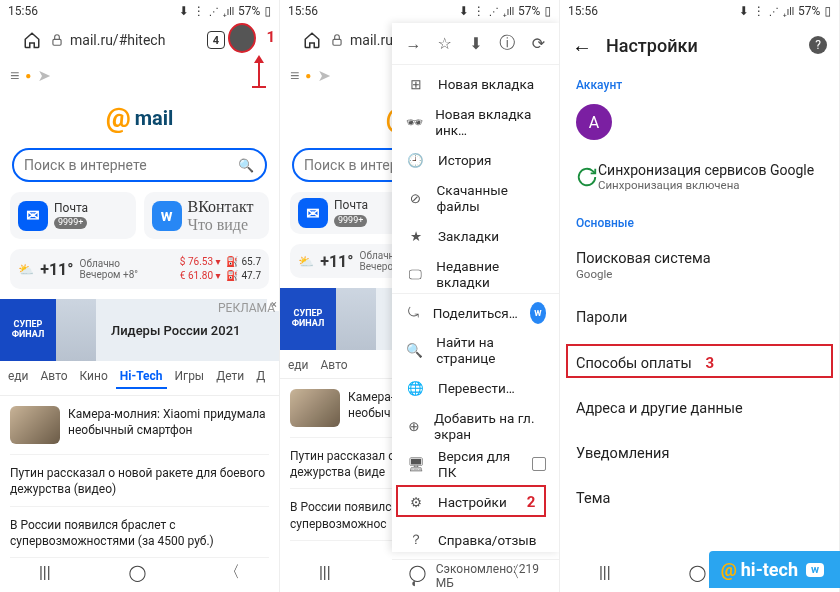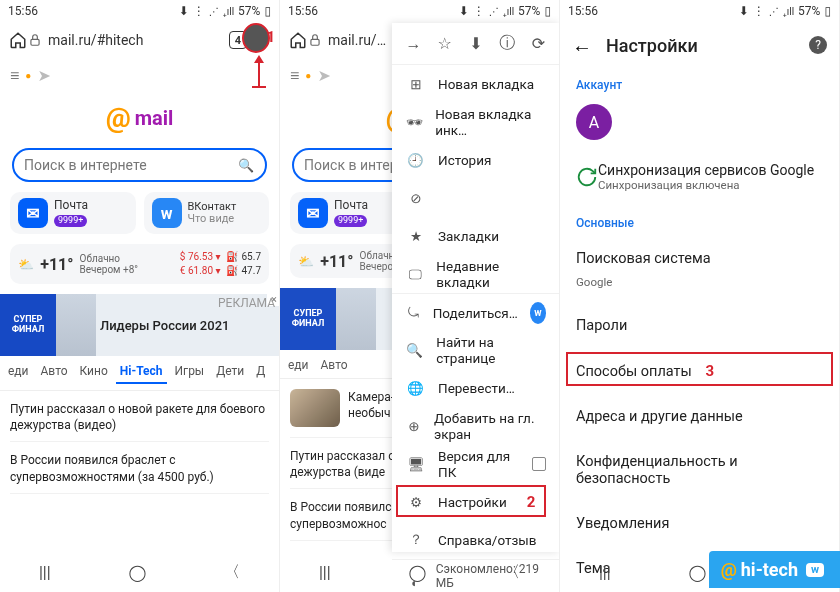--- a/index.html
+++ b/index.html
@@ -4,54 +4,54 @@
 <style>
 * { box-sizing: border-box; margin: 0; padding: 0; }
 html, body { font-family: Roboto, Arial, sans-serif; background: #fff; }
 .stage { width: 840px; height: 592px; position: relative; display: flex; background: #fff; }
 .pane { width: 280px; height: 100%; position: relative; border-right: 1px solid #eee; overflow: hidden; background:#fff;}
 .pane:last-child { border-right: none; }
 
 .status { height: 22px; display: flex; align-items: center; justify-content: space-between; padding: 0 8px; font-size: 12px; color: #333; }
 .status .right { display: flex; align-items: center; gap: 4px; }
 
-.urlbar { height: 36px; display: flex; align-items: center; padding: 0 8px; }
+.urlbar { height: 36px; display: flex; align-items: center; padding: 0 22px; gap: 8px; }
 .urlbar .grow { flex: 1; display: flex; align-items: center; gap: 6px; font-size: 14px; color: #333; overflow:hidden; white-space:nowrap;}
 .icon-box { width: 20px; height: 20px; display:flex; align-items:center; justify-content:center; }
 .tab-count { border: 1.5px solid #333; border-radius: 4px; width: 18px; height: 18px; font-size: 11px; font-weight: bold; display:flex;align-items:center;justify-content:center; color:#333;}
 .menu-dots { width: 24px; height: 24px; display:flex;flex-direction:column;align-items:center;justify-content:center;gap:3px; position:relative;}
 .menu-dots span { width: 3px; height: 3px; background: #555; border-radius: 50%; }
 
 .page { font-size: 13px; color: #333; padding: 6px 10px 0 10px; position:relative;}
 .topicons { display:flex; align-items:center; gap:6px; font-size:16px; color:#777; padding:2px 0 6px;}
 .mail-logo { display:flex; align-items:center; justify-content:center; gap:4px; padding: 10px 0 8px; }
 .mail-logo .at { color:#ff9e00; font-size:28px; font-weight:bold; }
-.mail-logo .txt { font-size:20px; font-weight:bold; color:#a21caf; }
+.mail-logo .txt { font-size:20px; font-weight:bold; color:#0c4a6e; }
 
 .search { border:2px solid #005ff9; border-radius:18px; height:34px; display:flex; align-items:center; padding:0 10px; margin: 6px 2px 10px; color:#777;}
 .search span.grow { flex:1; font-size:14px; }
 .search .sicon { color:#005ff9; font-weight:bold; }
 
 .services { display:flex; gap:8px; margin:6px 0 10px;}
 .svc { flex:1; background:#f5f6f8; border-radius:10px; padding:6px 8px; display:flex; align-items:center; gap:6px; }
 .svc .ic { width:30px;height:30px;border-radius:8px; display:flex;align-items:center;justify-content:center;color:#fff;font-size:16px;font-weight:bold;}
 .svc.mail .ic { background:#005ff9;}
 .svc.vk .ic { background:#2787f5;}
 .svc .lbl { font-size:12px; line-height:1.1; flex:1;}
-.badge9 { background:#6d28d9; color:#fff; font-size:9px; padding:1px 4px; border-radius:6px; display:inline-block; margin-top:2px;}
-.svc2 .lbl { font-size:11px;}
+.badge9 { background:#737373; color:#fff; font-size:9px; padding:1px 4px; border-radius:6px; display:inline-block; margin-top:2px;}
+.svc2 .lbl { font-size:16px;font-family:Liberation Serif, serif;}
 
 .weather { background:#f5f6f8; border-radius:10px; padding:6px 8px; display:flex; align-items:center; gap:6px; margin-bottom:10px;}
 .weather .temp { font-weight:bold; font-size:16px;}
 .weather .desc { font-size:10px; color:#666; line-height:1.1; flex:1;}
 .weather .col { font-size:10px; line-height:1.4; text-align:left;} .wred{color:#d33;text-align:right;}
 
 .banner { position:relative; height:62px; margin:0 -10px; background:#e9eef3; display:flex; align-items:center;}
 .banner .blue { width:56px; height:100%; background:#1649c4; color:#fff; font-size:9px; font-weight:bold; display:flex;flex-direction:column;align-items:center;justify-content:center;text-align:center; line-height:1.1;}
-.banner .txt { padding:0 4px; font-size:13px; font-weight:500; color:#222;flex:1;}
+.banner .txt { padding:0 15px; font-size:13px; font-weight:500; color:#222;flex:1;}
 .banner .ad { position:absolute; top:2px; right:4px; font-size:12px; color:#999;}
 .banner .close { position:absolute; top:-2px; right:-2px; width:14px;height:14px;font-size:11px;color:#777;background:#fff;border-radius:3px;display:flex;align-items:center;justify-content:center;}
 
 .tabs { display:flex; font-size:12px; color:#555; border-bottom:1px solid #eee; margin:0 -10px; padding:8px 4px 6px; gap:4px; overflow:hidden; white-space:nowrap;}
 .tabs span { padding:0 4px;}
 .tabs .active { color:#005ff9; font-weight:bold; border-bottom:2px solid #005ff9; padding-bottom:4px;}
 
 .news-item { display:flex; gap:8px; padding:10px 0; border-bottom:1px solid #f1f1f1; font-size:12px; line-height:1.35; color:#222;}
 .news-item .thumb { width:50px;height:38px;border-radius:6px;background:linear-gradient(135deg,#c8b397,#6b5b47);flex-shrink:0;}
 .news-item.notxt { display:block; padding:10px 0 8px; font-size:12px;}
@@ -76,21 +76,21 @@
 
 .settings-header{ height:46px; display:flex; align-items:center; padding:0 12px; gap:14px;}
 .settings-header h1{ font-size:18px; font-weight:500; color:#222;}
 .sect-label { font-size:12px; color:#1a73e8; font-weight:500; padding:10px 16px 6px;}
 .avatar-row{ padding:6px 16px 12px;}
 .avatar{ width:36px;height:36px;border-radius:50%;background:#7b1fa2;color:#fff;display:flex;align-items:center;justify-content:center;font-size:16px;}
 .sync-row{ display:flex;align-items:center;padding:10px 16px 14px;}
 .sync-ic{ width:22px;height:22px;color:#1a8e3e;}
 .sync-row .t1{font-size:14px;color:#222;} .sync-row .t2{font-size:11.5px;color:#666;}
 .setting-item{ padding:14px 16px; font-size:14.5px; color:#222;}
-.setting-item .sub{ font-size:11.5px; color:#666; margin-top:8px;}
+.setting-item .sub{ font-size:11.5px; color:#666; margin-top:0;}
 
 
 .watermark{ position:absolute; right:0; bottom:4px; background:#2aa5f0; color:#fff; font-size:18px; font-weight:bold; padding:8px 16px 8px 12px; border-top-left-radius:4px; display:flex; align-items:center; gap:4px; z-index:20;}
 .watermark .at{ color:#ffb300;}
 .watermark .vk{ font-size:11px; background:#fff; color:#2aa5f0; border-radius:4px; width:18px;height:14px;display:inline-flex;align-items:center;justify-content:center; margin-left:4px;}
 
 .sig{ font-size:10px;}
 </style>
 </head>
 <body>
@@ -178,20 +178,24 @@
     </div>
     <div class="tabs">
       <span>еди</span>
           <span>Авто</span>
           <span>Кино</span>
           <span class="active">Hi-Tech</span>
           <span>Игры</span>
           <span>Дети</span>
           <span>Д</span>
     </div>
+    <div class="news-item">
+      <div class="thumb"></div>
+      <div>Камера-молния: Xiaomi придумала необычный смартфон</div>
+    </div>
     <div class="news-item notxt">Путин рассказал о новой ракете для боевого дежурства (видео)</div>
     <div class="news-item notxt">В России появился браслет с супервозможностями (за 4500 руб.)</div>
   </div>
   <div class="navbar">
     <span>|||</span>
     <span>◯</span>
     <span>〈</span>
   </div>
 </div>
 
@@ -282,20 +286,21 @@
     <div class="menu-row">
           <span class="mic">🕶</span>
           <span>Новая вкладка инк…</span>
         </div>
     <div class="menu-row">
           <span class="mic">🕘</span>
           <span>История</span>
         </div>
     <div class="menu-row">
           <span class="mic">⊘</span>
+          <span>Скачанные файлы</span>
         </div>
     <div class="menu-row">
           <span class="mic">★</span>
           <span>Закладки</span>
         </div>
     <div class="menu-row">
           <span class="mic">🖵</span>
           <span>Недавние вкладки</span>
         </div>
     <div class="menu-row" style="border-top:1px solid #f0f0f0;">
@@ -382,21 +387,20 @@
         <div>Поисковая система</div>
         <div class="sub">Google</div>
       </div>
   <div class="setting-item">Пароли</div>
   <div class="setting-item" style="position:relative;">
     <span>Способы оплаты</span>
     <span class="red-num" style="margin-left:10px;">3</span>
     <span class="red-box" style="left:6px;top:4px;right:6px;height:34px;"></span>
   </div>
   <div class="setting-item">Адреса и другие данные</div>
-  <div class="setting-item">Конфиденциальность и безопасность</div>
   <div class="setting-item">Уведомления</div>
   <div class="setting-item">Тема</div>
 
   <div class="navbar">
         <span>|||</span>
         <span>◯</span>
         <span>〈</span>
       </div>
 </div>
 

